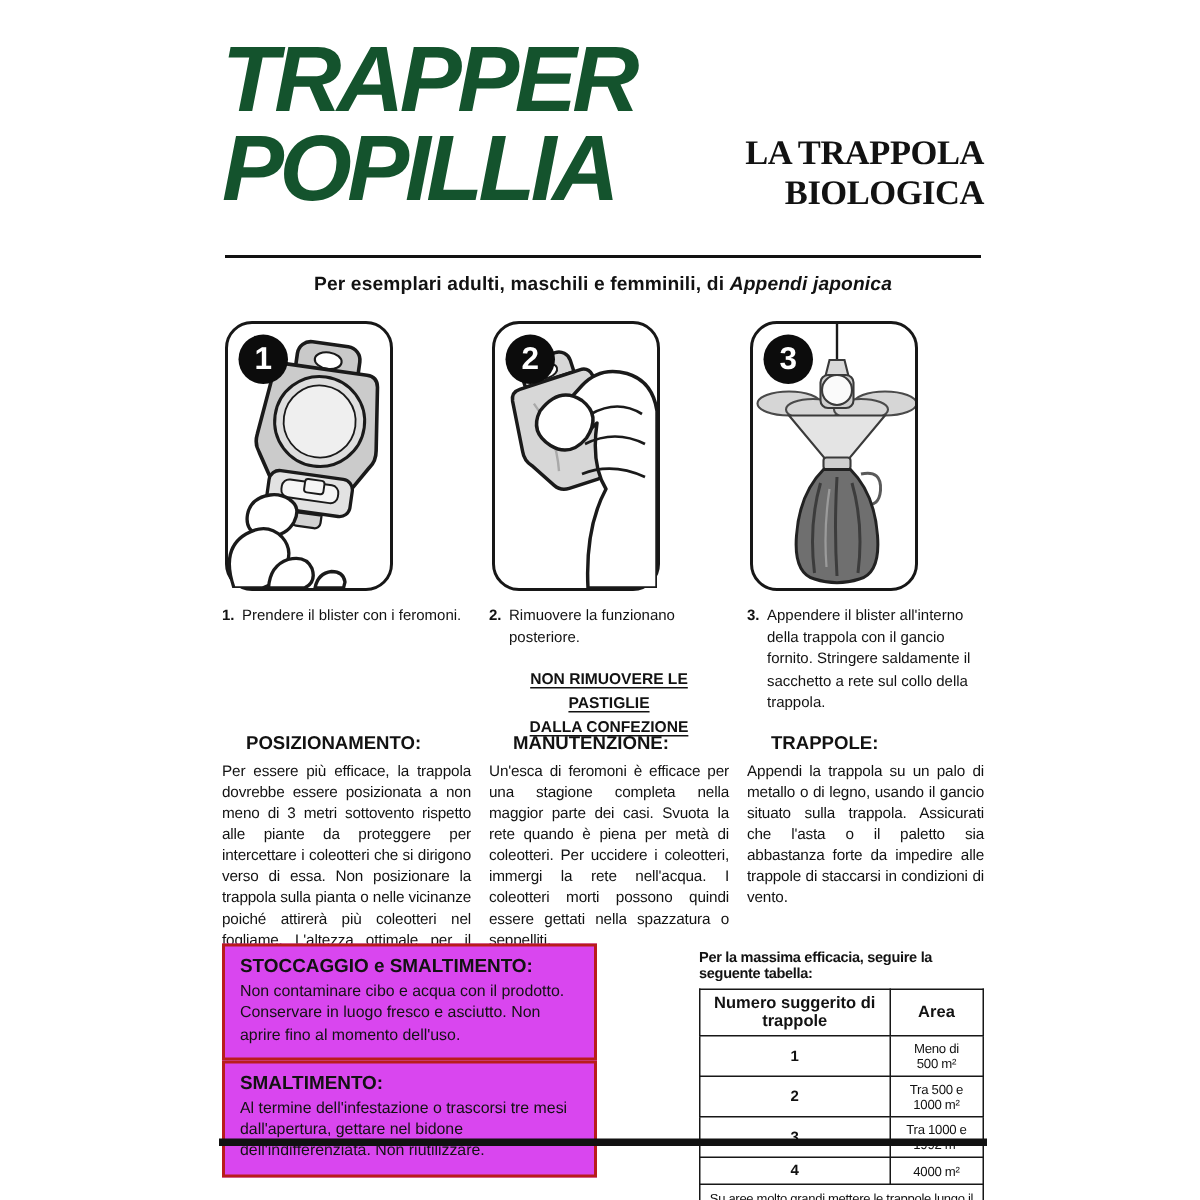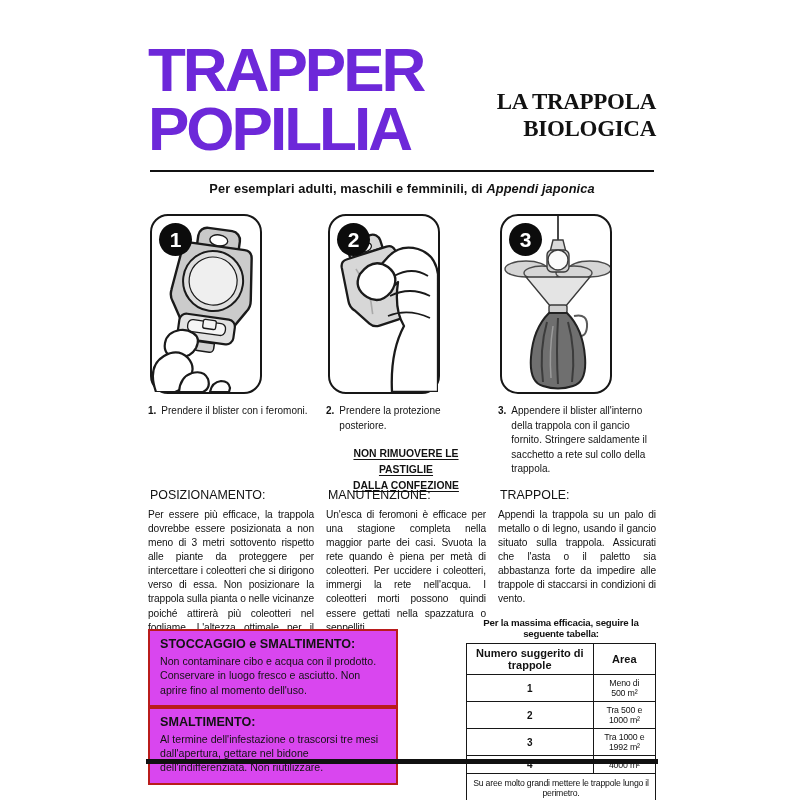--- a/index.html
+++ b/index.html
@@ -1,22 +1,22 @@
 <!DOCTYPE html>
 <html><head>
 <meta charset="utf-8">
 <style>
   html,body{margin:0;padding:0;background:#ffffff;}
   .page{position:relative;width:800px;height:800px;background:#ffffff;overflow:hidden;
         font-family:"Liberation Sans",sans-serif;color:#121212;}
   .content{position:absolute;left:148px;top:0;width:508px;height:800px;}
 
   
-  .title{position:absolute;left:0;top:40px;font-size:62px;font-weight:bold;
-         line-height:59px;letter-spacing:-3px;color:#6d28d9;}
+  .title{position:absolute;left:0;top:24px;font-size:62px;font-weight:bold;
+         line-height:59px;letter-spacing:-3px;color:#14532d;font-style:italic;}
   .subtitle{position:absolute;right:0;top:88px;text-align:right;font-size:23px;
             font-weight:bold;line-height:27px;letter-spacing:-0.3px;font-family:Liberation Serif, serif;}
   .top-rule{position:absolute;left:2px;top:170px;width:504px;height:2px;background:#111;}
   .tagline{position:absolute;left:0;top:181px;width:100%;text-align:center;
            font-size:12.8px;font-weight:bold;letter-spacing:0.1px;}
   .tagline em{font-style:italic;}
 
   
   .steps{position:absolute;left:0;top:214px;width:508px;display:grid;
          grid-template-columns:166px 160px 158px;column-gap:12px;}
@@ -30,36 +30,36 @@
   .badge{position:absolute;top:7px;left:7px;width:33px;height:33px;border-radius:50%;
          background:#0c0c0c;color:#fff;font-weight:bold;font-size:21px;
          display:flex;align-items:center;justify-content:center;z-index:2;}
   .caption{margin:10px 0 0 0;font-size:10px;line-height:1.45;display:flex;gap:5px;}
   .caption .num{font-weight:bold;white-space:nowrap;}
   .warning{margin-top:13px;text-align:center;font-weight:bold;font-size:10.4px;
            line-height:1.55;}
   .warning span{text-decoration:underline;text-underline-offset:2px;}
 
   
-  .info h3{margin:0 0 6px 2px;font-size:12.4px;font-weight:normal;letter-spacing:0;}
+  .info h3{margin:0 0 6px 16px;font-size:12.4px;font-weight:bold;letter-spacing:0;}
   .info .lead{font-size:10.2px;line-height:1.38;}
   .info .body{font-size:10.2px;line-height:1.38;text-align:justify;letter-spacing:-0.1px;}
 
   
   .bottom{position:absolute;left:0;top:612px;width:508px;display:flex;}
   .left-stack{width:250px;}
   .notice-box{border:2px solid #b91c1c;background:#d946ef;text-align:left;
               padding:6px 10px 8px 10px;}
   .notice-box + .notice-box{}
   .notice-box h4{margin:0 0 3px 0;font-size:12.6px;font-weight:bold;}
   .notice-box p{margin:0;font-size:10.6px;line-height:1.35;}
   .box-a{margin-top:17px;}
 
   .table-block{margin-left:auto;width:190px;}
-  .table-caption{text-align:center;font-size:9.7px;font-weight:bold;margin:5px 0 4px 0;
+  .table-caption{text-align:left;font-size:9.7px;font-weight:bold;margin:21px 0 4px 0;
                  letter-spacing:-0.2px;}
   table.trap-table{width:100%;border-collapse:collapse;}
   .trap-table th,.trap-table td{border:1.6px solid #171717;text-align:center;}
   .trap-table th{font-size:11px;font-weight:bold;padding:3px 2px;}
   .trap-table th.col-area{width:33%;}
   .trap-table td.num{font-weight:bold;font-size:10px;padding:3px 2px;}
   .trap-table td.area{font-size:8.8px;padding:3px 10px;letter-spacing:-0.2px;}
   .trap-table td.foot{font-size:8.7px;padding:3.5px 2px;letter-spacing:-0.2px;}
 
   .bottom-rule{position:absolute;left:-2px;top:759px;width:512px;height:5px;background:#111;}
@@ -128,21 +128,21 @@
               <path d="M108 176 V58 q-3 -20 -20 -25 q-18 -5 -30 8 l-18 20 q-7 9 0 16 q7 7 16 0 l12 -11 q-4 28 6 44 q-14 26 -12 66 z"></path>
               <path d="M30 58 q13 -17 28 -7 q13 10 3 25 q-11 13 -24 5 q-14 -9 -7 -23 z"></path>
               <path d="M64 60 q18 -10 34 0" fill="none" stroke-width="1.8"></path>
               <path d="M60 80 q20 -10 40 0" fill="none" stroke-width="1.8"></path>
               <path d="M58 100 q20 -8 42 2" fill="none" stroke-width="1.8"></path>
             </g>
           </svg>
         </div>
         <p class="caption">
           <span class="num">2.</span>
-          <span>Prendere la protezione posteriore.</span>
+          <span>Rimuovere la funzionano posteriore.</span>
         </p>
         <div class="warning">
           <span>NON RIMUOVERE LE PASTIGLIE</span><br>
           <span>DALLA CONFEZIONE</span>
         </div>
       </div>
 
       <div>
         <div class="step-frame">
           <div class="badge">3</div>

